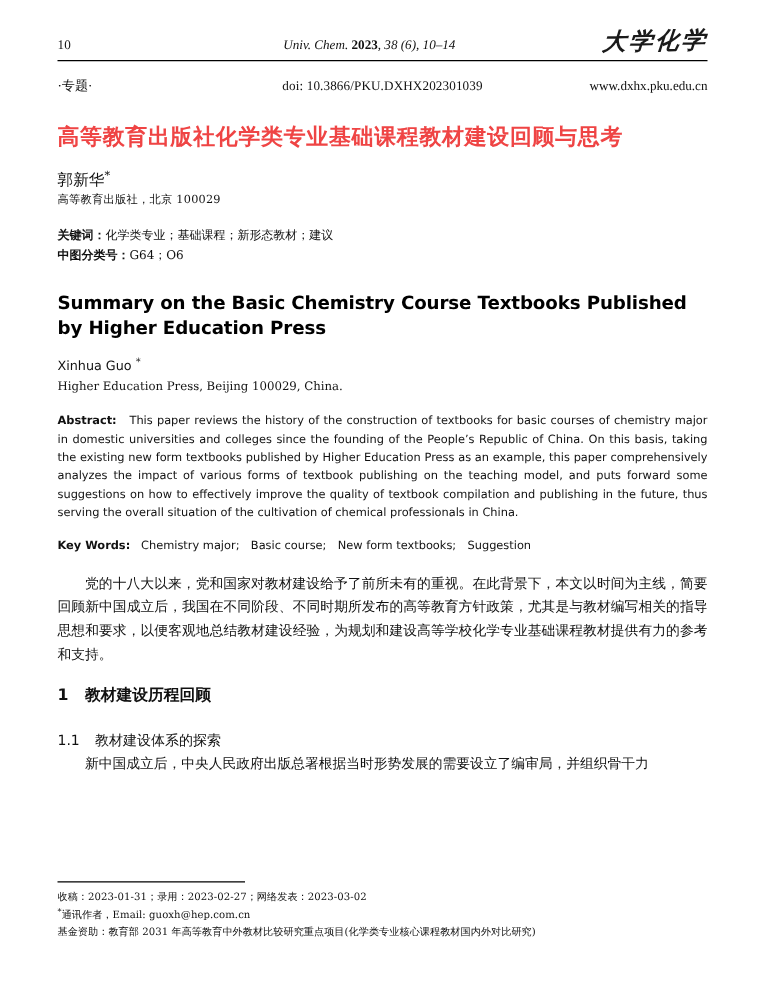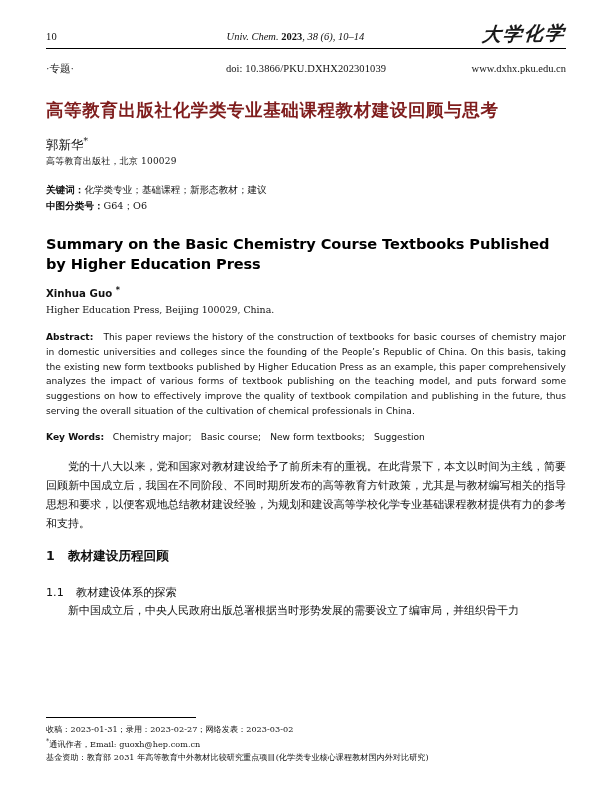--- a/index.html
+++ b/index.html
@@ -82,21 +82,21 @@
   .doibar .col-right  { width: 150px; text-align: right; }
 
   
   .cn-title {
     margin-top: 24px;
     font-family: "DejaVu Sans", "Liberation Sans", sans-serif;
     font-size: 17.5px;
     font-weight: bold;
     letter-spacing: .6px;
     line-height: 1.25;
-    color: #7f1d1d;
+    color: #ef4444;
   }
   .cn-author {
     margin-top: 14px;
     font-size: 12.5px;
     line-height: 1.2;
     font-family: "DejaVu Serif", serif;
   }
   .cn-author .star {
     font-size: 9px;
     vertical-align: super;
@@ -143,21 +143,20 @@
     font-weight: bold;
     line-height: 1.34;
     letter-spacing: -.1px;
     color: #000;
   }
   .en-author {
     margin-top: 13px;
     font-family: "DejaVu Sans", "Liberation Sans", sans-serif;
     font-size: 10.2px;
     line-height: 1.2;
-    font-weight: bold;
   }
   .en-author .star { font-size: 8px; vertical-align: super; }
   .en-affil {
     margin-top: 3px;
     font-size: 9.4px;
     line-height: 1.3;
     font-family: "DejaVu Serif", serif;
   }
   .en-abstract {
     margin-top: 14px;
@@ -201,21 +200,21 @@
     line-height: 1.45;
   }
   .h2 .num { display: inline-block; width: 30px; }
   .body-para.tight { margin-top: 1px; }
 
   
   .footnotes {
     position: absolute;
     left: 46px;
     right: 46px;
-    bottom: 22px;
+    bottom: 34px;
   }
   .fn-rule {
     border-top: 1px solid #000;
     width: 150px;
     margin-bottom: 5px;
   }
   .fn-line {
     font-size: 8.1px;
     line-height: 1.62;
     font-family: "DejaVu Serif", serif;

